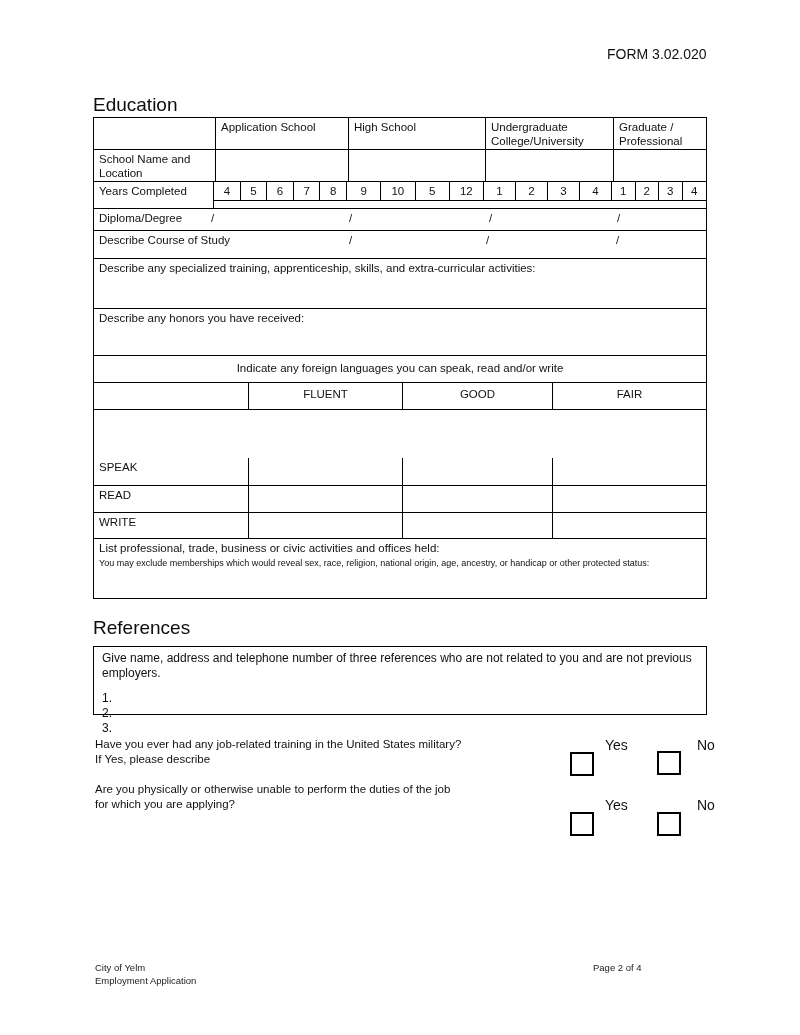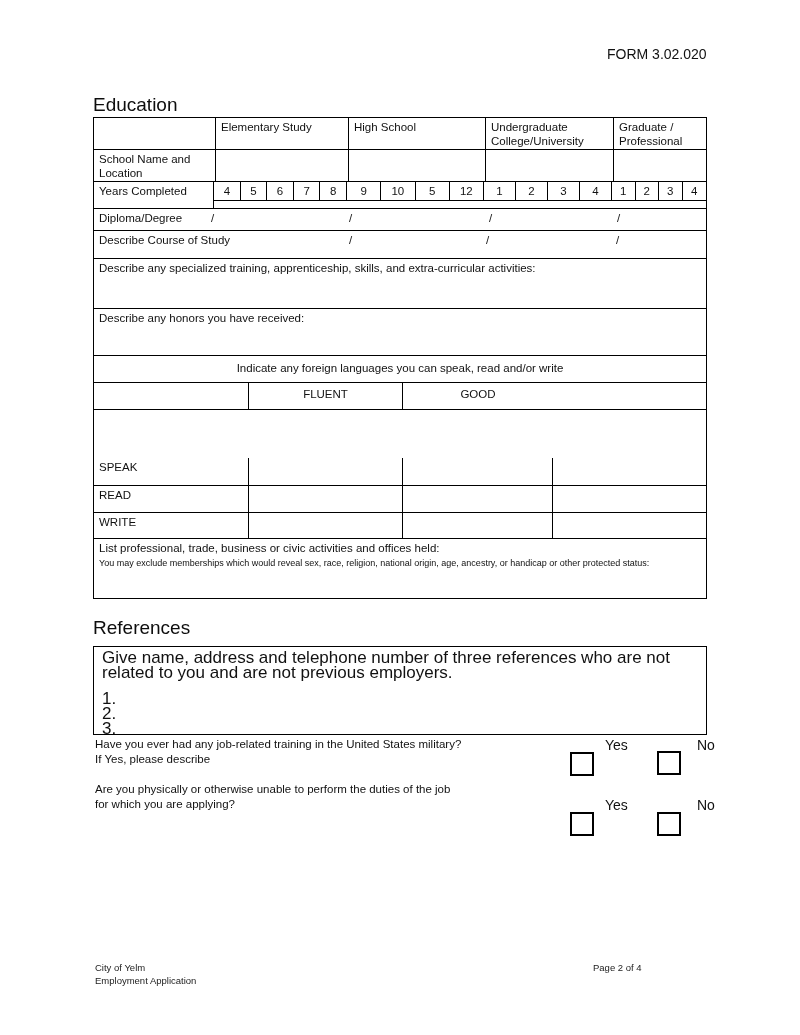--- a/index.html
+++ b/index.html
@@ -40,22 +40,22 @@
   .yb-e { width:26.6px; } .yb-h { width:34.25px; } .yb-u { width:32px; } .yb-g { width:23.5px; }
   .slash { position:absolute; top:3px; font-size:11.5px; }
   .d-s0 { left:117px; } .d-s1 { left:255px; } .d-s2 { left:395px; } .d-s3 { left:523px; }
   .c-s0 { left:255px; } .c-s1 { left:392px; } .c-s2 { left:522px; }
   .center-text { display:flex; align-items:center; justify-content:center; font-size:11.5px; }
   .lc0 { width:155px; } .lc1 { width:154px; } .lc2 { width:150px; } .lc3 { flex:1; }
   .lang-head { text-align:center; padding-top:5px; }
   .note { font-size:9px; line-height:11.5px; margin-top:2px; width:565px; }
 
   
-  .ref-box { left:93px; top:646px; width:614px; height:89px; border:1.5px solid #000;
-             padding:4px 8px; font-size:17px; line-height:14.5px; }
+  .ref-box { left:93px; top:646px; width:614px; height:69px; border:1.5px solid #000;
+             padding:4px 8px; font-size:12px; line-height:14.5px; }
   .ref-instruction { width:600px; }
   .ref-items { margin-top:11px; }
   .ref-item { line-height:15.2px; }
 
   
   .q-text { font-size:11.5px; line-height:15px; width:470px; }
   .yn-label { font-size:14px;margin-left:36px; }
   .checkbox { width:24px; height:24px; border:2px solid #000; background:#fff; }
 
   
@@ -67,21 +67,21 @@
 <div class="page">
 
   <div class="abs form-number">FORM 3.02.020</div>
 
   <div class="abs heading edu-heading">Education</div>
 
   <div class="abs edu-table">
 
     <div class="row r-head">
       <div class="cell c0"></div>
-      <div class="cell c1">Elementary Study</div>
+      <div class="cell c1">Application School</div>
       <div class="cell c2">High School</div>
       <div class="cell c3">Undergraduate College/University</div>
       <div class="cell c4">Graduate / Professional</div>
     </div>
 
     <div class="row r-school">
       <div class="cell c0">School Name and Location</div>
       <div class="cell c1"></div>
       <div class="cell c2"></div>
       <div class="cell c3"></div>
@@ -134,20 +134,21 @@
     </div>
 
     <div class="row r-langtitle">
       <div class="cell full center-text">Indicate any foreign languages you can speak, read and/or write</div>
     </div>
 
     <div class="row r-langhead">
       <div class="cell lc0"></div>
       <div class="cell lc1 lang-head">FLUENT</div>
       <div class="cell lc2 lang-head">GOOD</div>
+      <div class="cell lc3 lang-head">FAIR</div>
     </div>
 
     <div class="row r-speak">
       <div class="cell lc0">SPEAK</div>
       <div class="cell lc1"></div>
       <div class="cell lc2"></div>
       <div class="cell lc3"></div>
     </div>
 
     <div class="row r-read">

